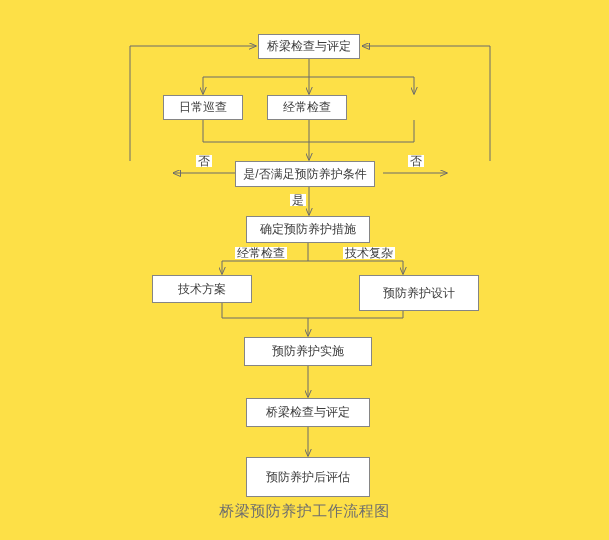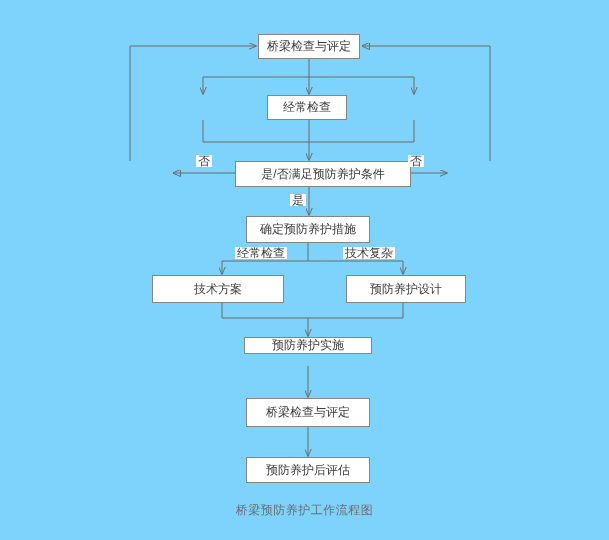--- a/index.html
+++ b/index.html
@@ -4,37 +4,37 @@
 <style>
   :root{
     --box-border:#858585;
     --text:#3c3c3c;
     --line:#6b6b6b;
     --arrow:#3c3c3c;
     --caption:#6e6e6e;
   }
   html,body{margin:0;padding:0;background:#ffffff;}
   .canvas{
-    position:relative;width:609px;height:540px;background:#7dd3fc;overflow:hidden;
+    position:relative;width:609px;height:540px;background:#fde047;overflow:hidden;
     font-family:"Liberation Sans","DejaVu Sans",sans-serif;
   }
   .wires{position:absolute;left:0;top:0;width:609px;height:540px;}
   .wires path{stroke:var(--line);stroke-width:1;fill:none;}
   .node{
     position:absolute;box-sizing:border-box;border:1px solid var(--box-border);
     background:#ffffff;display:flex;align-items:center;justify-content:center;
     font-size:12px;color:var(--text);white-space:nowrap;
   }
   .edge-label{
     position:absolute;transform:translate(-50%,-50%);font-size:12px;color:var(--text);
     background:#ffffff;padding:0 2px;white-space:nowrap;line-height:1;
   }
   .caption{
     position:absolute;left:0;top:502px;width:100%;text-align:center;
-    font-size:12px;color:var(--caption);letter-spacing:0.5px;
+    font-size:15px;color:var(--caption);letter-spacing:0.5px;
   }
 </style>
 </head>
 <body>
 
 <div class="canvas">
 
   <svg class="wires" viewBox="0 0 609 540" xmlns="http://www.w3.org/2000/svg">
     <defs>
       <marker id="arw" viewBox="0 0 8 7" refX="7.5" refY="3.5" markerWidth="8" markerHeight="7" orient="auto" markerUnits="userSpaceOnUse">
@@ -69,39 +69,40 @@
     <path d="M403,303 L403,318"></path>
     <path d="M222,318 L403,318"></path>
     <path d="M308,318 L308,336" marker-end="url(#arw)"></path>
 
     <path d="M308,366 L308,397" marker-end="url(#arw)"></path>
     <path d="M308,427 L308,456" marker-end="url(#arw)"></path>
   </svg>
 
   <div class="node" style="left:258px;top:34px;width:102px;height:25px">桥梁检查与评定</div>
 
+  <div class="node" style="left:163px;top:95px;width:80px;height:25px">日常巡查</div>
 
   <div class="node" style="left:267px;top:95px;width:80px;height:25px">经常检查</div>
 
 
 
-  <div class="node" style="left:235px;top:161px;width:176px;height:26px">是/否满足预防养护条件</div>
+  <div class="node" style="left:235px;top:161px;width:140px;height:26px">是/否满足预防养护条件</div>
 
 
   <div class="node" style="left:246px;top:216px;width:124px;height:27px">确定预防养护措施</div>
 
-  <div class="node" style="left:152px;top:275px;width:132px;height:28px">技术方案</div>
+  <div class="node" style="left:152px;top:275px;width:100px;height:28px">技术方案</div>
 
-  <div class="node" style="left:346px;top:275px;width:120px;height:28px">预防养护设计</div>
+  <div class="node" style="left:359px;top:275px;width:120px;height:36px">预防养护设计</div>
 
-  <div class="node" style="left:244px;top:337px;width:128px;height:17px">预防养护实施</div>
+  <div class="node" style="left:244px;top:337px;width:128px;height:29px">预防养护实施</div>
 
   <div class="node" style="left:246px;top:398px;width:124px;height:29px">桥梁检查与评定</div>
 
-  <div class="node" style="left:246px;top:457px;width:124px;height:26px">预防养护后评估</div>
+  <div class="node" style="left:246px;top:457px;width:124px;height:40px">预防养护后评估</div>
 
   <span class="edge-label" style="left:204px;top:161px">否</span>
 
   <span class="edge-label" style="left:416px;top:161px">否</span>
 
   <span class="edge-label" style="left:298px;top:200px">是</span>
 
   <span class="edge-label" style="left:261px;top:253px">经常检查</span>
 
   <span class="edge-label" style="left:369px;top:253px">技术复杂</span>

